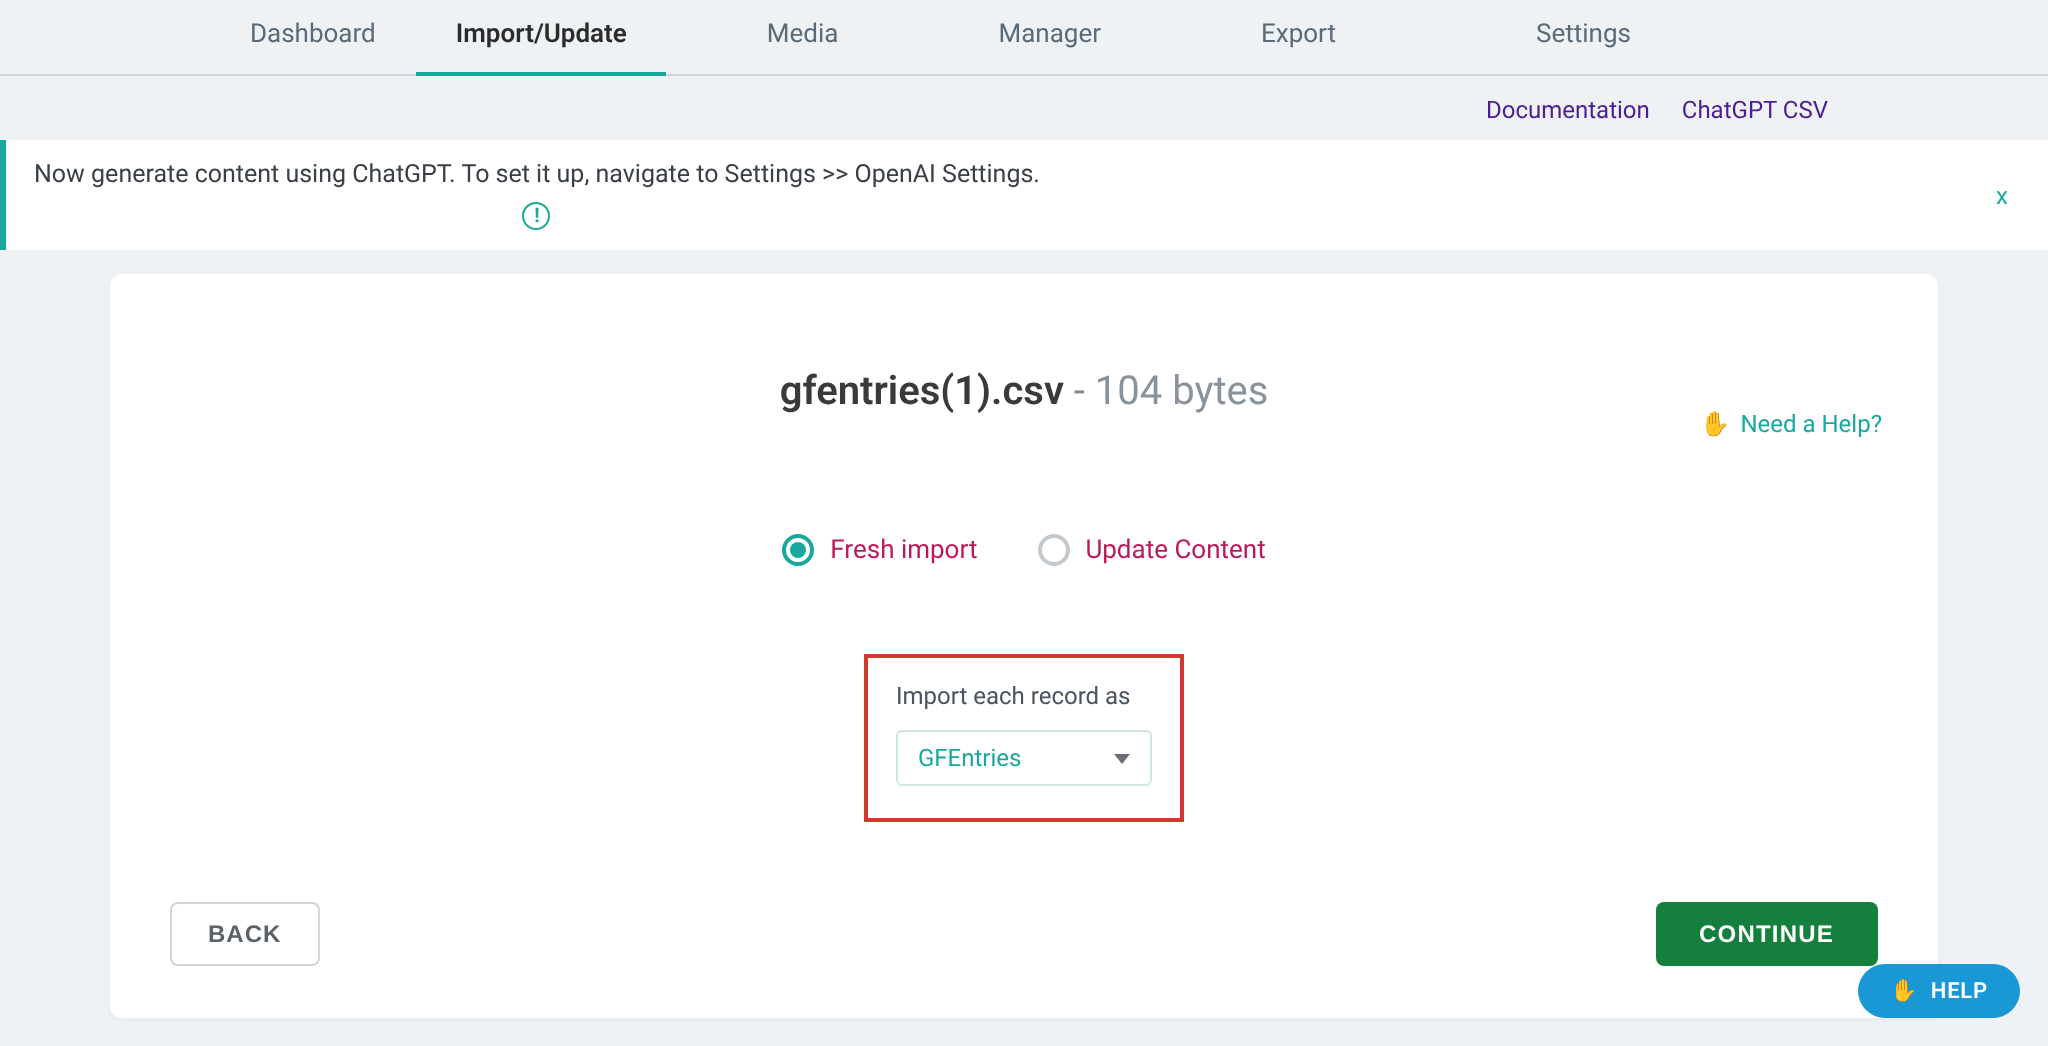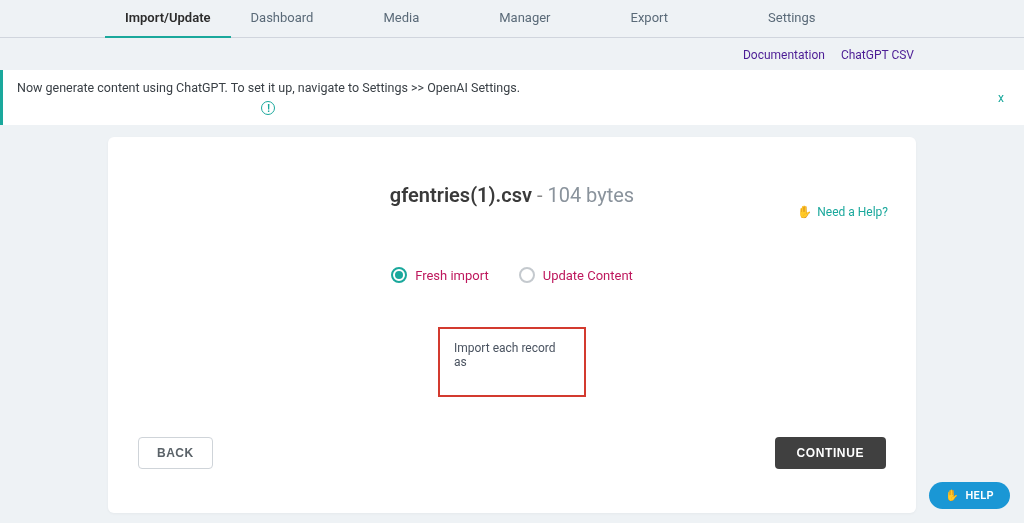--- a/index.html
+++ b/index.html
@@ -76,23 +76,23 @@
       border-radius: 50%;
       display: inline-flex;
       align-items: center;
       justify-content: center;
       font-size: 10px;
       color: #1aa89c;
       font-weight: bold;
     }
     .card {
       background: #fff;
-      margin: 0 108px;
+      margin: 0 55px;
       border-radius: 6px;
-      padding: 46px 30px 44px;
+      padding: 46px 30px 26px;
       position: relative;
       box-shadow: 0 1px 3px rgba(0,0,0,0.04);
     }
     .file-title {
       text-align: center;
       font-size: 20px;
       color: #555;
       font-weight: 500;
       margin-bottom: 6px;
     }
@@ -145,21 +145,21 @@
     .radio.checked::after {
       content: "";
       position: absolute;
       top: 2px; left: 2px;
       width: 8px; height: 8px;
       background: #1aa89c;
       border-radius: 50%;
     }
     .record-box {
       border: 2px solid #d33a2f;
-      width: 148px;
+      width: 160px;
       margin: 0 auto 40px;
       padding: 12px 14px 16px;
     }
     .record-label {
       font-size: 12px;
       color: #4a5360;
       margin-bottom: 10px;
     }
     .select-wrap {
       border: 1px solid #cfe6e2;
@@ -190,21 +190,21 @@
       border: 1px solid #cfd4d9;
       border-radius: 4px;
       padding: 8px 18px;
       font-size: 12px;
       font-weight: 600;
       color: #5a6268;
       cursor: pointer;
       letter-spacing: 0.5px;
     }
     .btn-continue {
-      background: #404040;
+      background: #15803d;
       border: none;
       border-radius: 4px;
       padding: 9px 22px;
       font-size: 12px;
       font-weight: 700;
       color: #fff;
       cursor: pointer;
       letter-spacing: 0.6px;
     }
     .help-fab {
@@ -221,22 +221,22 @@
       display: flex;
       align-items: center;
       gap: 6px;
       letter-spacing: 0.4px;
     }
   </style>
 </head>
 <body>
 
 <div class="tabs-row">
+  <div class="tab">Dashboard</div>
   <div class="tab active">Import/Update</div>
-  <div class="tab">Dashboard</div>
   <div class="tab" style="margin-left:30px">Media</div>
   <div class="tab" style="margin-left:40px">Manager</div>
   <div class="tab" style="margin-left:40px">Export</div>
   <div class="tab" style="margin-left:60px">Settings</div>
 </div>
 
 <div class="doc-links">
   <a>Documentation</a>
   <a>ChatGPT CSV</a>
 </div>
@@ -265,20 +265,24 @@
       <span>Fresh import</span>
     </div>
     <div class="radio-item">
       <span class="radio"></span>
       <span>Update Content</span>
     </div>
   </div>
 
   <div class="record-box">
     <div class="record-label">Import each record as</div>
+    <div class="select-wrap">
+      <span>GFEntries</span>
+      <span class="chevron"></span>
+    </div>
   </div>
 
   <div class="actions">
     <button class="btn-back">BACK</button>
     <button class="btn-continue">CONTINUE</button>
   </div>
 </div>
 
 <div class="help-fab">
   <span>✋</span>

